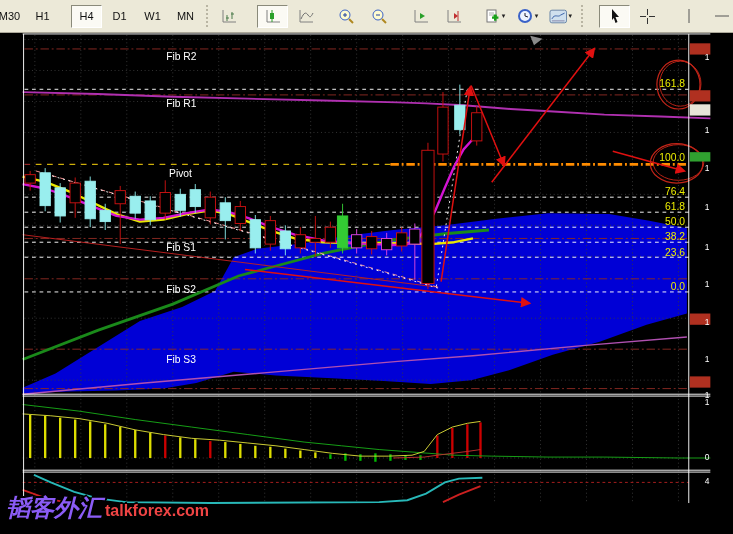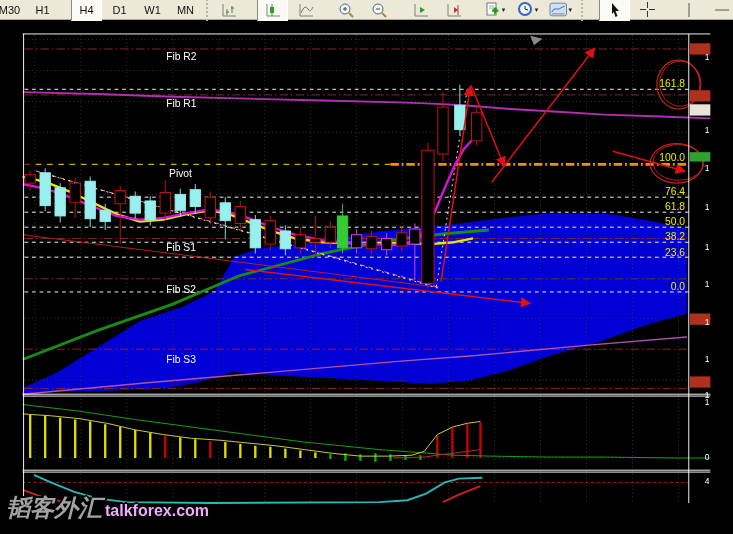--- a/index.html
+++ b/index.html
@@ -1,35 +1,35 @@
 <!DOCTYPE html>
 <html><head>
 <meta charset="utf-8">
 <style>
   html,body{margin:0;padding:0;background:#777;}
   .stage{position:relative;width:733px;height:534px;overflow:hidden;background:#000;
          font-family:"Liberation Sans",sans-serif;}
   
-  #toolbar{position:absolute;left:0;top:0;width:733px;height:20px;background:#ece9d8;
+  #toolbar{position:absolute;left:0;top:0;width:733px;height:33px;background:#ece9d8;
            display:flex;align-items:center;border-bottom:1px solid #aca899;box-sizing:border-box;}
   .tb-btn{height:21px;min-width:23px;padding:0 3px;display:flex;align-items:center;justify-content:center;
           font-size:11px;color:#111;border:1px solid transparent;margin:0 1px;cursor:default;background:transparent;}
   .tb-btn.active{background:#fbfaf4;border-top:1px solid #8a8a7a;border-left:1px solid #8a8a7a;
                  border-bottom:1px solid #fff;border-right:1px solid #fff;margin-left:12px;}
   .tb-grip{width:5px;height:22px;border-left:2px dotted #b9b5a3;margin:0 4px;}
   .tb-sep{width:1px;height:24px;background:#aca899;box-shadow:1px 0 0 #fff;margin:0 4px;}
   .caret{font-size:7px;color:#222;margin-left:1px;}
   
   #chart-wrap{position:absolute;left:0;top:33px;width:733px;height:501px;background:#000;}
   svg text{font-family:"Liberation Sans",sans-serif;}
   
   #watermark{position:absolute;left:6px;top:492px;z-index:6;white-space:nowrap;pointer-events:none;}
-  #watermark .cn{font:italic bold 24px "DejaVu Serif",serif;color:#a3a3a3;
+  #watermark .cn{font:italic bold 24px "DejaVu Serif",serif;color:#8b5cf6;
      text-shadow:-2px 0 0 #000,2px 0 0 #000,0 -2px 0 #000,0 2px 0 #000,1px 1px 0 #000;}
-  #watermark .en{font:bold 16px "Liberation Sans",sans-serif;color:#f0abfc;margin-left:3px;
+  #watermark .en{font:bold 16px "Liberation Sans",sans-serif;color:#ef4444;margin-left:3px;
      text-shadow:-2px 0 0 #000,2px 0 0 #000,0 -2px 0 #000,0 2px 0 #000;margin-top:37px;}
 </style>
 </head>
 <body>
 
 <div class="stage">
   <div id="toolbar">
       <div class="tb-btn" style="margin-left: -6px;">M30</div>
       <div class="tb-btn">H1</div>
       <div class="tb-btn active">H4</div>

